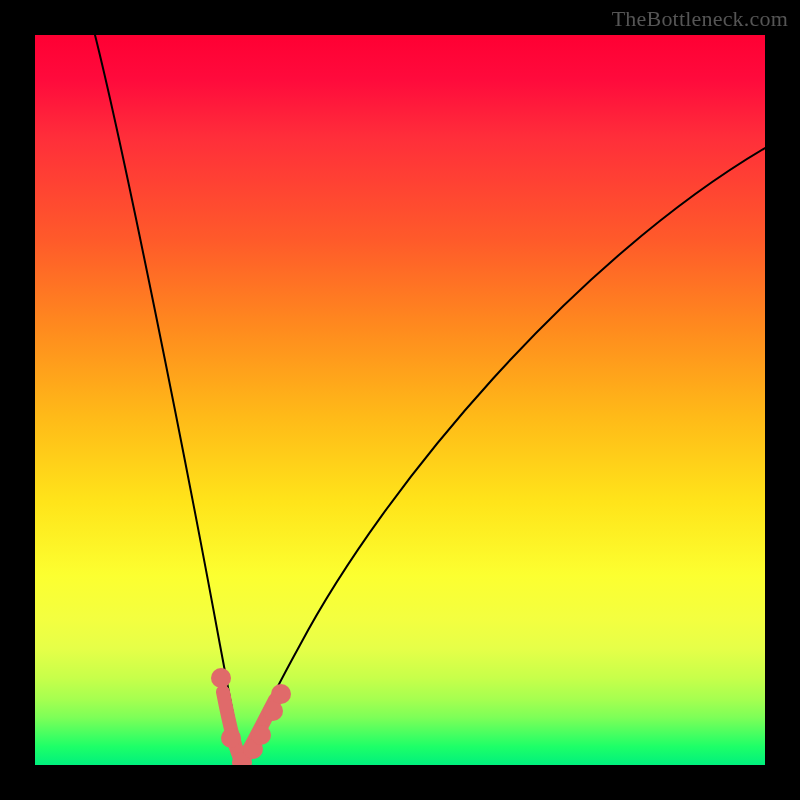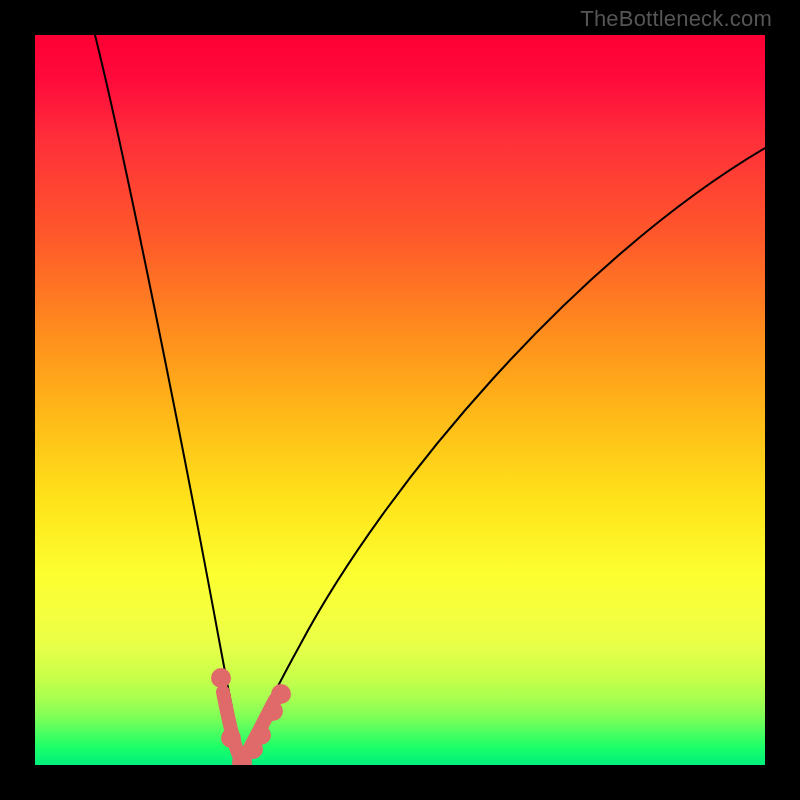--- a/index.html
+++ b/index.html
@@ -15,26 +15,26 @@
     position: absolute;
     left: 0;
     top: 0;
     width: 800px;
     height: 800px;
     background: #000;
   }
   .watermark {
     position: absolute;
     top: 6px;
-    right: 28px;
+    right: 12px;
     color: #555;
     font-size: 22px;
     font-weight: 500;
     letter-spacing: 0.2px;
-    font-family: Liberation Sans, sans-serif;
+    font-family: Liberation Serif, serif;
   }
   .plot {
     position: absolute;
     left: 35px;
     top: 35px;
     width: 730px;
     height: 730px;
     
     background: linear-gradient(
       to bottom,

